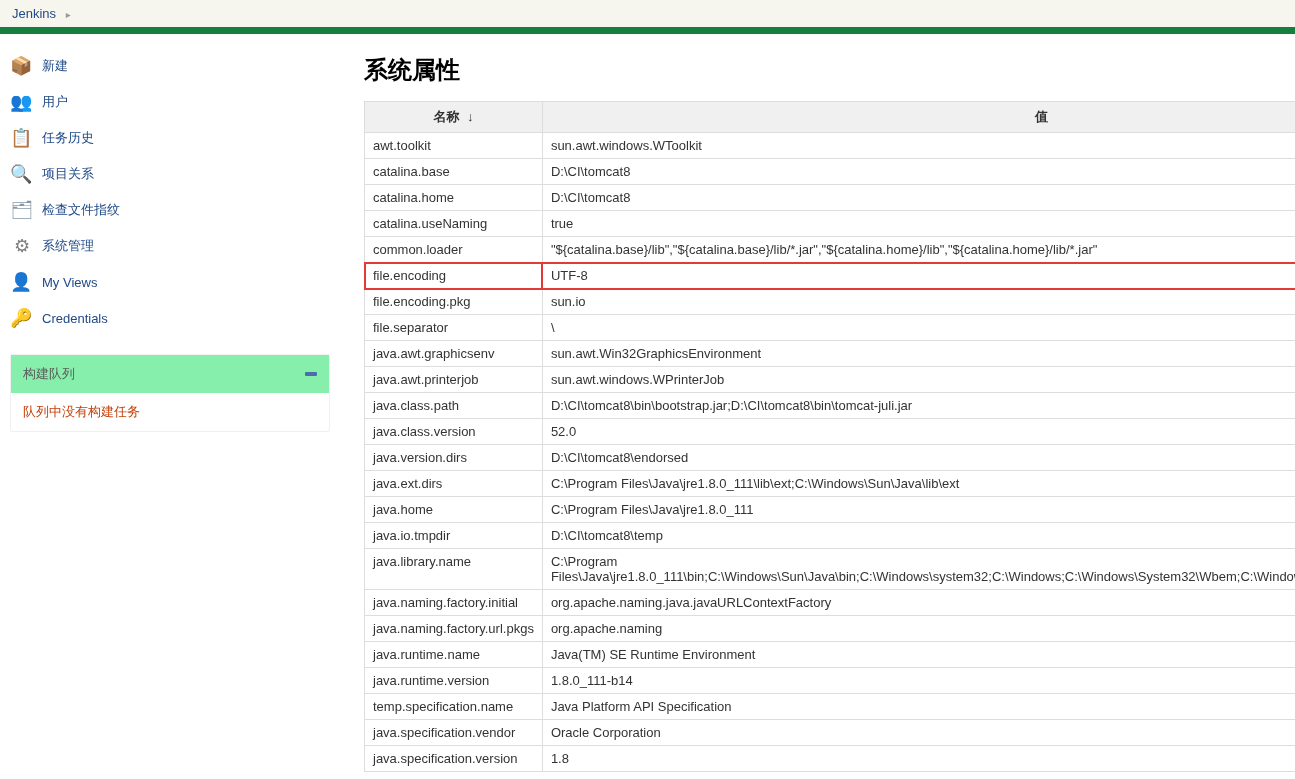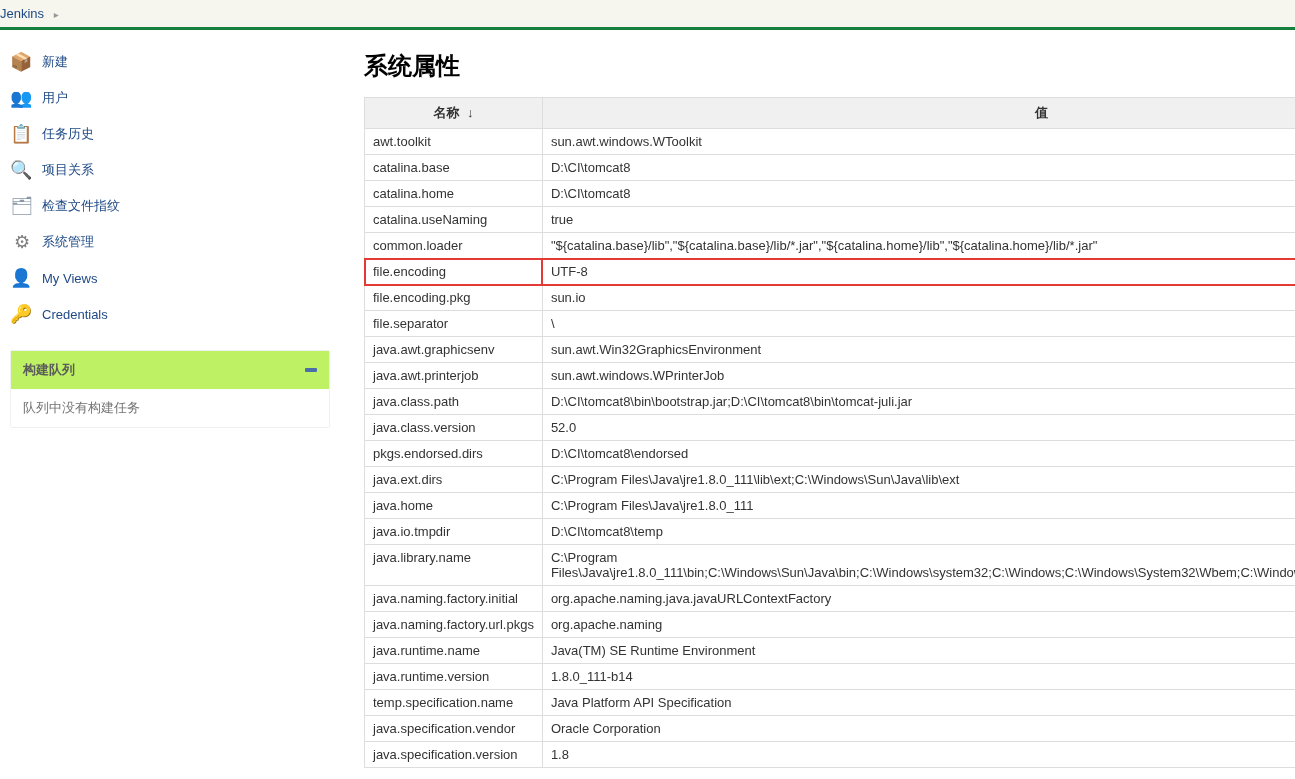--- a/index.html
+++ b/index.html
@@ -1,30 +1,30 @@
 <!DOCTYPE html>
 <html><head>
 <meta charset="utf-8">
 <style>
 * { margin: 0; padding: 0; box-sizing: border-box; }
 body { font-family: Helvetica, Arial, sans-serif; font-size: 13px; color: #333; background: #fff; }
-.breadcrumb { background: #f6f6ee; border-bottom: 3px solid #15803d; padding: 6px 0; font-size: 13px; }
+.breadcrumb { background: #f6f6ee; border-bottom: 7px solid #15803d; padding: 6px 12px; font-size: 13px; }
 .breadcrumb a { color: #204a87; text-decoration: none; }
 .breadcrumb .arrow { color: #999; margin-left: 6px; font-size: 10px; }
 .container { display: flex; }
 .sidebar { width: 340px; padding: 14px 10px 10px 10px; flex-shrink: 0; }
 .sidebar-tasks { list-style: none; }
 .sidebar-tasks li { padding: 6px 0; display: flex; align-items: center; }
 .sidebar-tasks li a { color: #204a87; text-decoration: none; margin-left: 8px; }
 .icon { width: 24px; height: 24px; display: inline-flex; align-items: center; justify-content: center; font-size: 18px; }
 .pane { margin-top: 18px; border: 1px solid #f0f0f0; border-radius: 2px; }
-.pane-header { background: #bef264; padding: 10px 12px; font-weight: bold; color: #5b5b5b; display: flex; justify-content: space-between; align-items: center; }
+.pane-header { background: #86efac; padding: 10px 12px; font-weight: normal; color: #5b5b5b; display: flex; justify-content: space-between; align-items: center; }
 .pane-header a { color: #204a87; text-decoration: underline; }
 .collapse { width: 12px; height: 4px; background: #4b6ea9; border-radius: 1px; }
-.pane-body { padding: 10px 12px; color: #737373; }
+.pane-body { padding: 10px 12px; color: #c2410c; }
 .exec-row { padding: 6px 12px; }
 .main { flex: 1; padding: 20px 0 20px 24px; overflow: hidden; }
 h1 { font-size: 24px; font-weight: bold; margin-bottom: 15px; color: #000; }
 table.props { width: 100%; border-collapse: collapse; font-size: 13px; }
 table.props th { background: #f0f0f0; border: 1px solid #ddd; padding: 6px 8px; font-weight: bold; color: #333; }
 table.props td { border: 1px solid #ddd; padding: 5px 8px; vertical-align: top; white-space: nowrap; overflow: hidden; margin-top: 48px; }
 table.props td.name { width: 326px; }
 table.props tr.highlight td { outline: 2px solid #e53935; outline-offset: -1px; }
 .sort-dir { margin-left: 4px; }
 .icon-new{color:#c8a030}.icon-user{color:#2060a0}.icon-hist{color:#c8a030}.icon-rel{color:#6090c0}.icon-finger{color:#8898a8}.icon-gear{color:#808080}.icon-views{color:#3070b0}.icon-cred{color:#c8a030}
@@ -139,21 +139,21 @@
           </tr>
           <tr>
             <td class="name">java.class.path</td>
             <td style="">D:\CI\tomcat8\bin\bootstrap.jar;D:\CI\tomcat8\bin\tomcat-juli.jar</td>
           </tr>
           <tr>
             <td class="name">java.class.version</td>
             <td style="">52.0</td>
           </tr>
           <tr>
-            <td class="name">pkgs.endorsed.dirs</td>
+            <td class="name">java.version.dirs</td>
             <td style="">D:\CI\tomcat8\endorsed</td>
           </tr>
           <tr>
             <td class="name">java.ext.dirs</td>
             <td style="">C:\Program Files\Java\jre1.8.0_111\lib\ext;C:\Windows\Sun\Java\lib\ext</td>
           </tr>
           <tr>
             <td class="name">java.home</td>
             <td style="">C:\Program Files\Java\jre1.8.0_111</td>
           </tr>

